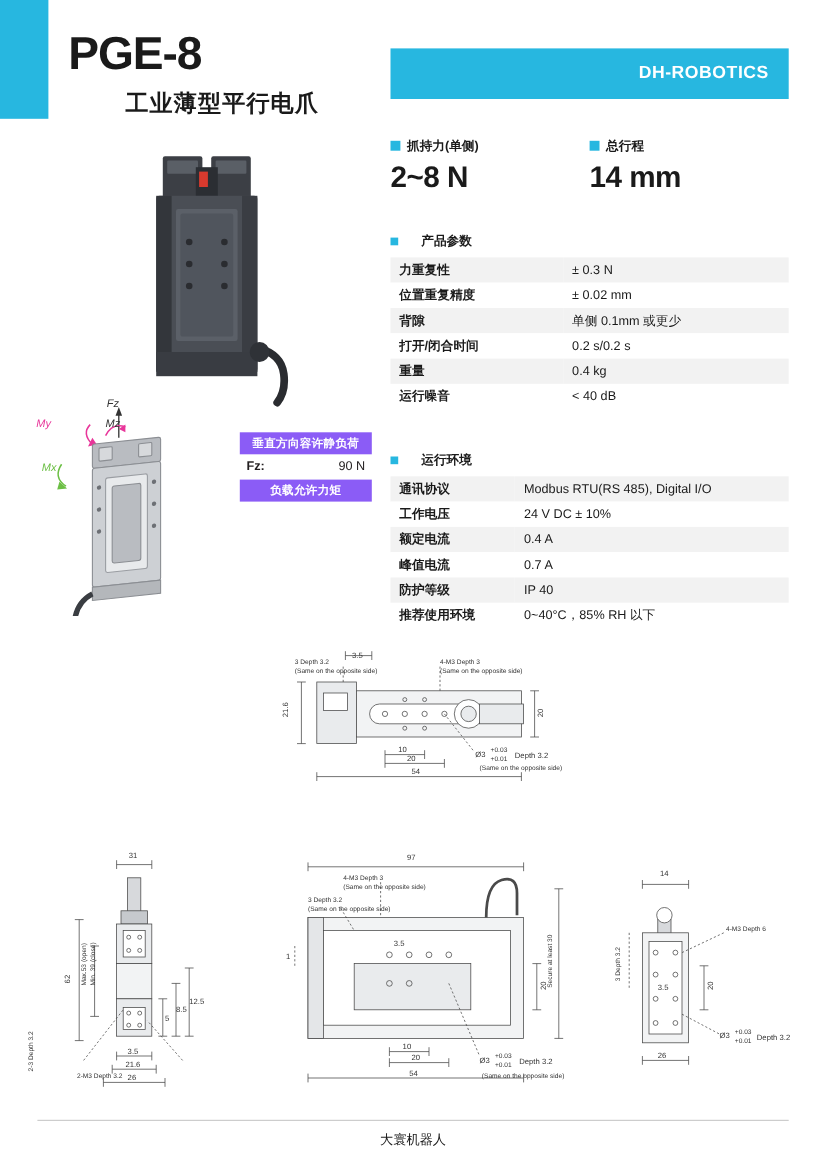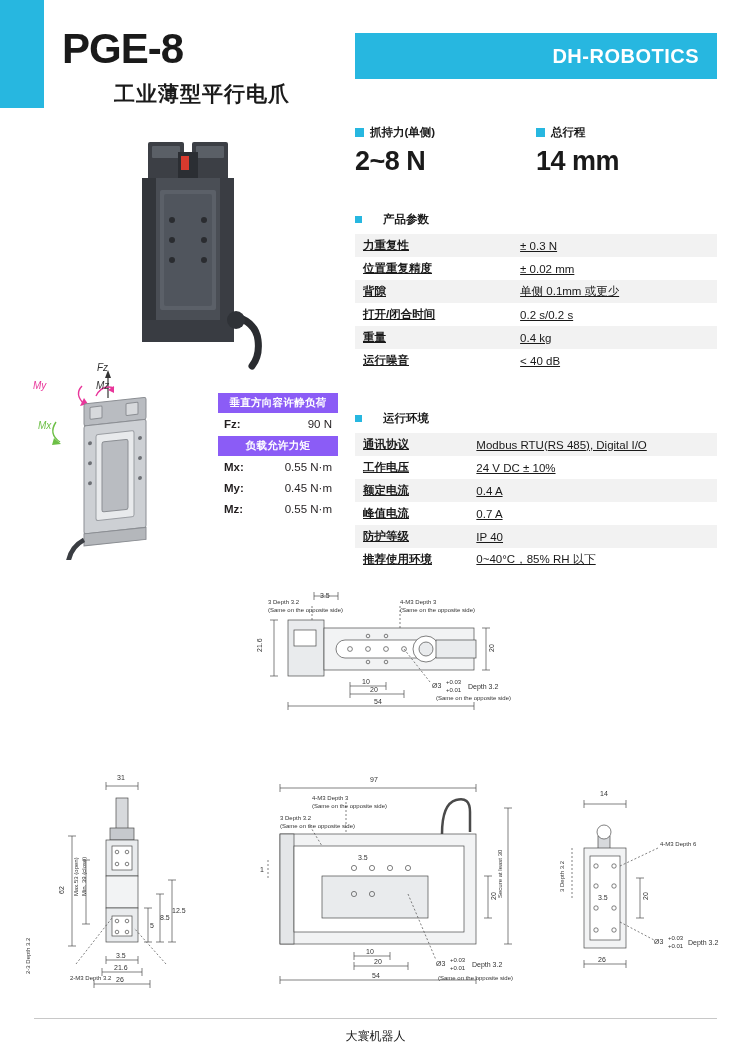--- a/index.html
+++ b/index.html
@@ -43,26 +43,26 @@
     font-size: 21px;
     font-weight: bold;
     margin-top: 10px;
     color: #1a1a1a;
     letter-spacing: 1px;
     text-align: center;
   }
   
   .brand-bar {
     position: absolute;
-    left: 355px; top: 33px;
+    left: 355px; top: 44px;
     width: 362px;
     height: 46px;
     background: #27b7e0;
     color: #fff;
-    font-size: 20px;
+    font-size: 16px;
     font-weight: bold;
     letter-spacing: 0.5px;
     display: flex;
     align-items: center;
     justify-content: flex-end;
     padding-right: 18px;
   }
   
   .highlights {
     position: absolute;
@@ -114,21 +114,20 @@
     margin-top: 7px;
     font-size: 11.5px;
   }
   .spec-table tr { height: 23px; }
   .spec-table tr:nth-child(odd) { background: #f2f2f2; }
   .spec-table tr:nth-child(even) { background: #ffffff; }
   .spec-table td {
     padding: 0 8px;
     color: #1a1a1a;
     vertical-align: middle;
-    text-decoration: underline;
   }
   .spec-table td.k { text-align: left; font-weight: bold; }
   .spec-table td.v { }
   
   .load-block { position: absolute; left: 218px; top: 393px; width: 120px; }
   .load-head {
     background: #8b5cf6;
     color: #fff;
     font-size: 10.5px;
     font-weight: bold;
@@ -255,36 +254,20 @@
     <div class="load-head">垂直方向容许静负荷</div>
     <table class="load-table">
       <tbody>
           <tr>
         <td class="k">Fz:</td>
         <td class="v">90 N</td>
       </tr>
     </tbody>
       </table>
     <div class="load-head second">负载允许力矩</div>
-    <table class="load-table">
-      <tbody>
-          <tr>
-        <td class="k">Mx:</td>
-        <td class="v">0.55 N·m</td>
-      </tr>
-      <tr>
-        <td class="k">My:</td>
-        <td class="v">0.45 N·m</td>
-      </tr>
-      <tr>
-        <td class="k">Mz:</td>
-        <td class="v">0.55 N·m</td>
-      </tr>
-    </tbody>
-      </table>
   </div>
 
   <div class="highlights">
     <div class="hl-row">
       <div class="hl-col">
         <div class="hl-label">
             <span class="sq"></span>
             <span>抓持力(单侧)</span>
           </div>
         <div class="hl-value">2~8 N</div>

